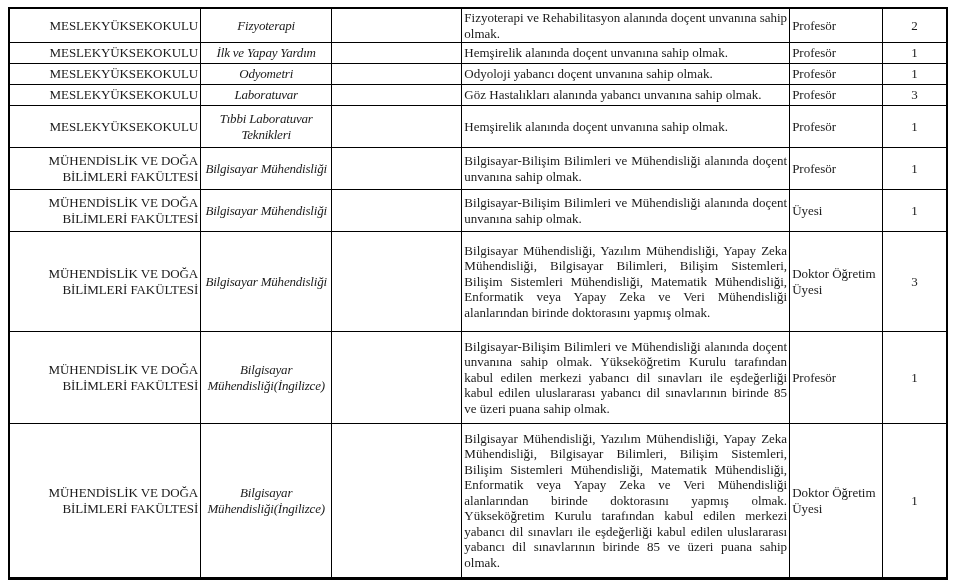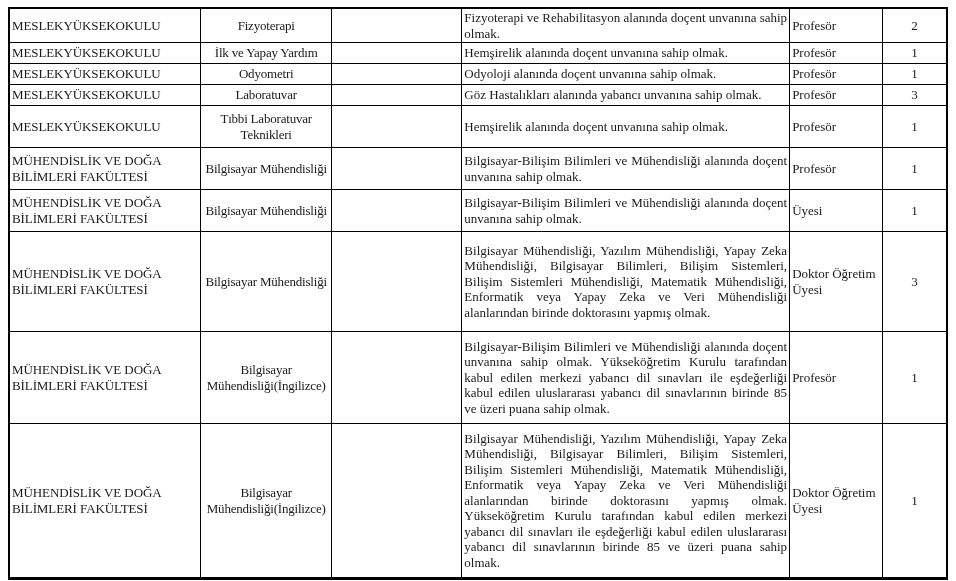--- a/index.html
+++ b/index.html
@@ -30,22 +30,22 @@
     overflow: hidden;
     padding: 1px 2px;
   }
   col.c1 { width: 190px; }
   col.c2 { width: 130px; }
   col.c3 { width: 129px; }
   col.c4 { width: 325px; }
   col.c5 { width: 92px; }
   col.c6 { width: 64px; }
 
-  td.c1 { text-align: left; letter-spacing: -0.1px; }
-  td.c2 { text-align: center; letter-spacing: -0.2px; padding: 1px 1px; }
+  td.c1 { text-align: right; letter-spacing: -0.1px; }
+  td.c2 { text-align: center; letter-spacing: -0.2px; padding: 1px 1px; font-style: italic; }
   td.c3 { }
   td.c4 {
     text-align: justify;
     padding: 2px 5px;
     line-height: 16px;
   }
   td.c5 { text-align: left; }
   td.c6 { text-align: center; }
 
   tr.r1  { height: 34px; }
@@ -86,21 +86,21 @@
         <td class="c2">İlk ve Yapay Yardım</td>
         <td class="c3"></td>
         <td class="c4">Hemşirelik alanında doçent unvanına sahip olmak.</td>
         <td class="c5">Profesör</td>
         <td class="c6">1</td>
       </tr>
       <tr class="r3">
         <td class="c1">MESLEKYÜKSEKOKULU</td>
         <td class="c2">Odyometri</td>
         <td class="c3"></td>
-        <td class="c4">Odyoloji alanında doçent unvanına sahip olmak.</td>
+        <td class="c4">Odyoloji yabancı doçent unvanına sahip olmak.</td>
         <td class="c5">Profesör</td>
         <td class="c6">1</td>
       </tr>
       <tr class="r4">
         <td class="c1">MESLEKYÜKSEKOKULU</td>
         <td class="c2">Laboratuvar</td>
         <td class="c3"></td>
         <td class="c4">Göz Hastalıkları alanında yabancı unvanına sahip olmak.</td>
         <td class="c5">Profesör</td>
         <td class="c6">3</td>

